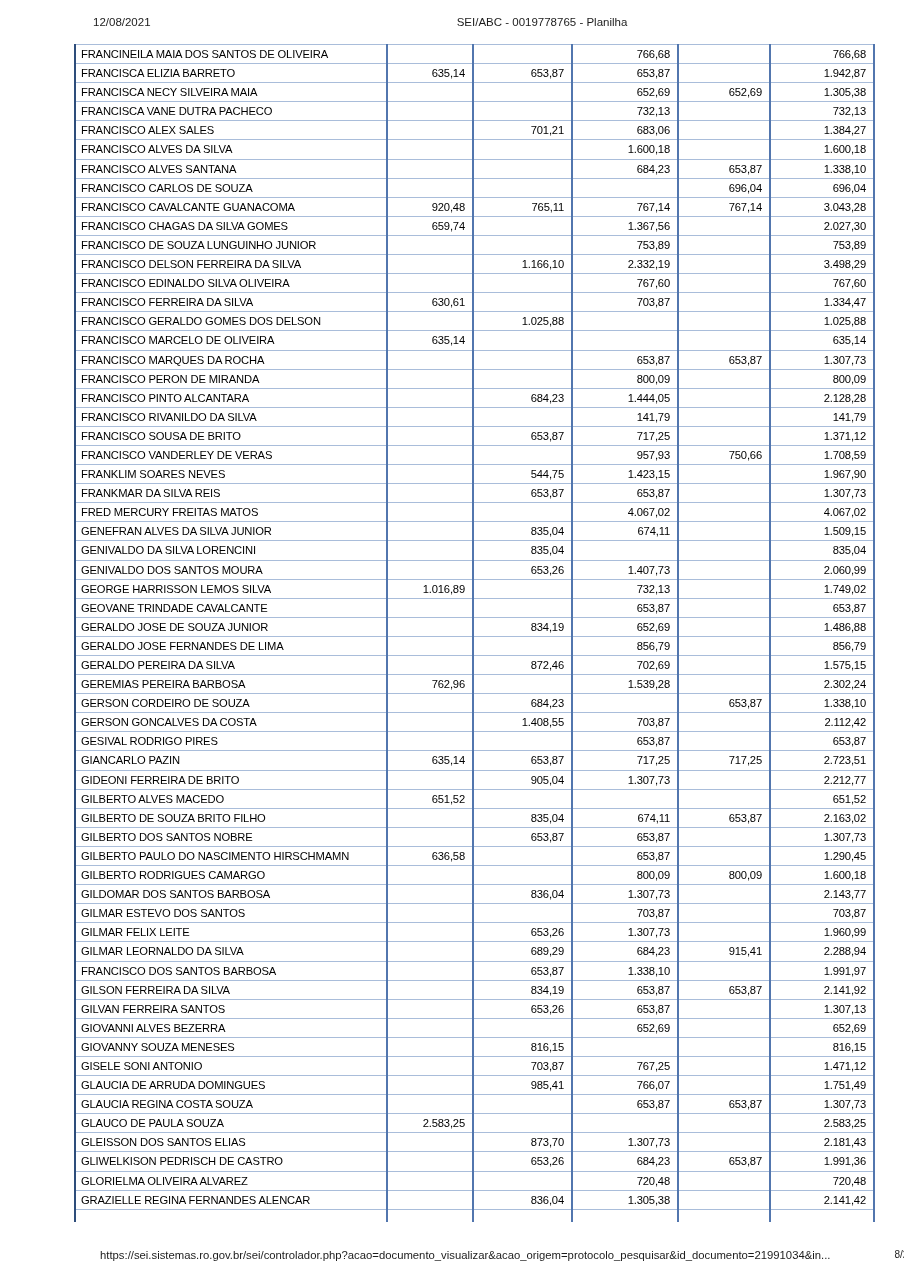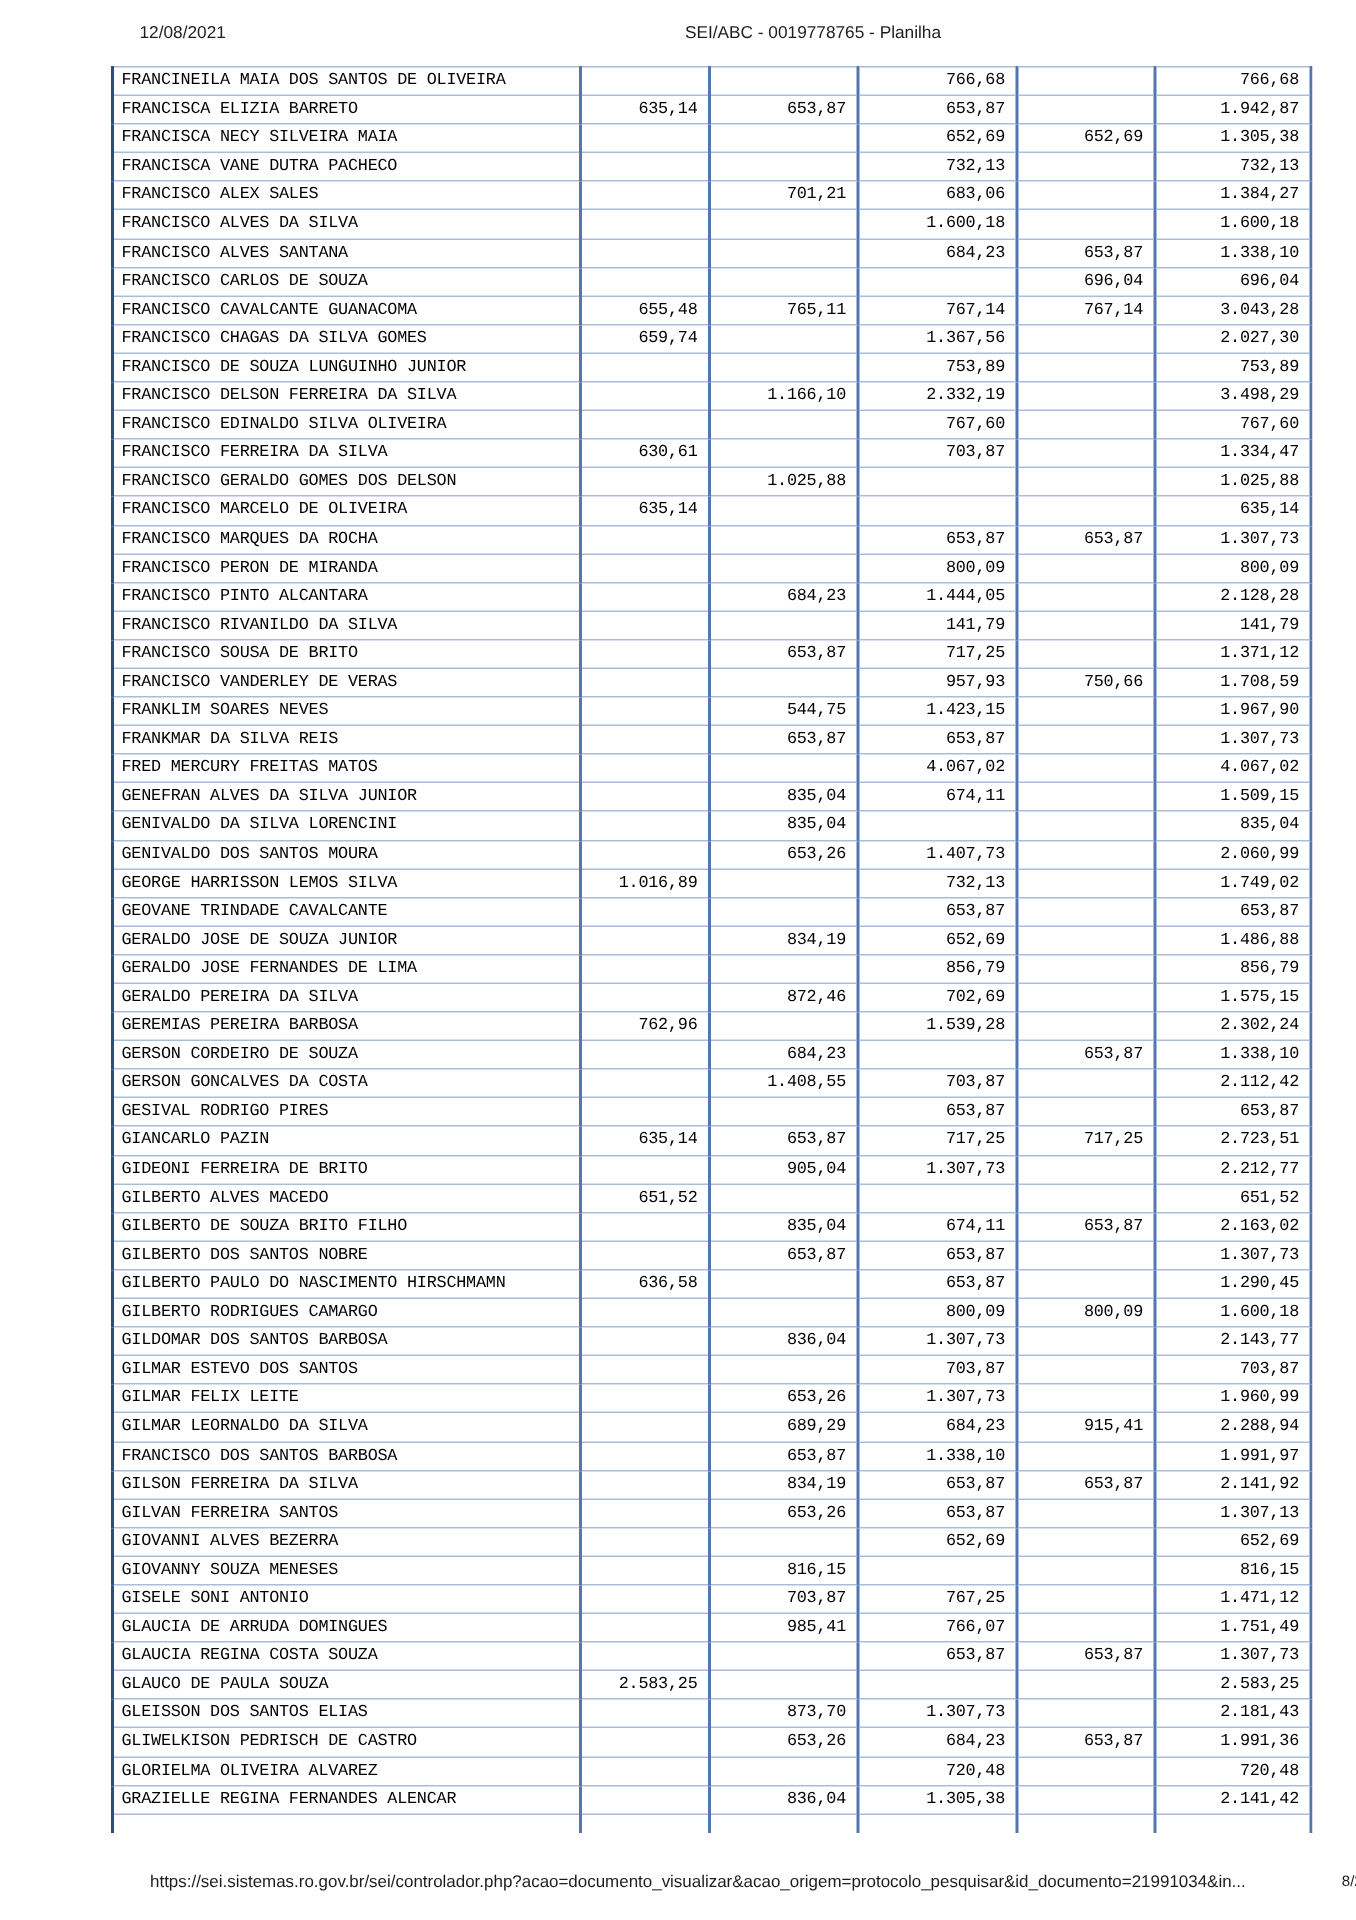--- a/index.html
+++ b/index.html
@@ -2,21 +2,21 @@
 <html><head>
 <meta charset="utf-8">
 <style>
   html,body{margin:0;padding:0;background:#ffffff;}
   .page{
     position:relative;width:904px;height:1280px;background:#ffffff;overflow:hidden;
     font-family:"Liberation Sans",sans-serif;color:#000;margin-left:22px;
   }
   .hdr-date{position:absolute;left:71px;top:16px;font-size:11.5px;color:#1c1c1c;white-space:nowrap;}
   .hdr-title{position:absolute;left:520px;top:16px;transform:translateX(-50%);font-size:11.5px;color:#1c1c1c;white-space:nowrap;}
-  .table-clip{position:absolute;left:52px;top:44px;width:801px;height:1199px;overflow:hidden;font-family:Liberation Mono, monospace;}
+  .table-clip{position:absolute;left:52px;top:44px;width:801px;height:1199px;overflow:hidden;}
   table.sheet{border-collapse:collapse;table-layout:fixed;width:799px;}
   table.sheet td{
     height:18.1px;line-height:18.1px;font-size:11.2px;letter-spacing:-0.15px;
     border-top:1.5px solid #a9bdda;border-left:2px solid #5276ae;
     padding:0;white-space:nowrap;overflow:hidden;background:#fff;
   }
   table.sheet td:first-child{border-left:2.5px solid #2e4d7b;}
   table.sheet td:last-child{border-right:2px solid #5276ae;}
   table.sheet td.name{padding-left:5px;text-align:left;}
   table.sheet td.num{padding-right:7px;text-align:right;}
@@ -108,21 +108,21 @@
           <tr>
     <td class="name">FRANCISCO CARLOS DE SOUZA</td>
     <td class="num"></td>
     <td class="num"></td>
     <td class="num"></td>
     <td class="num">696,04</td>
     <td class="num">696,04</td>
   </tr>
           <tr>
     <td class="name">FRANCISCO CAVALCANTE GUANACOMA</td>
-    <td class="num">655,48</td>
+    <td class="num">920,48</td>
     <td class="num">765,11</td>
     <td class="num">767,14</td>
     <td class="num">767,14</td>
     <td class="num">3.043,28</td>
   </tr>
           <tr>
     <td class="name">FRANCISCO CHAGAS DA SILVA GOMES</td>
     <td class="num">659,74</td>
     <td class="num"></td>
     <td class="num">1.367,56</td>

